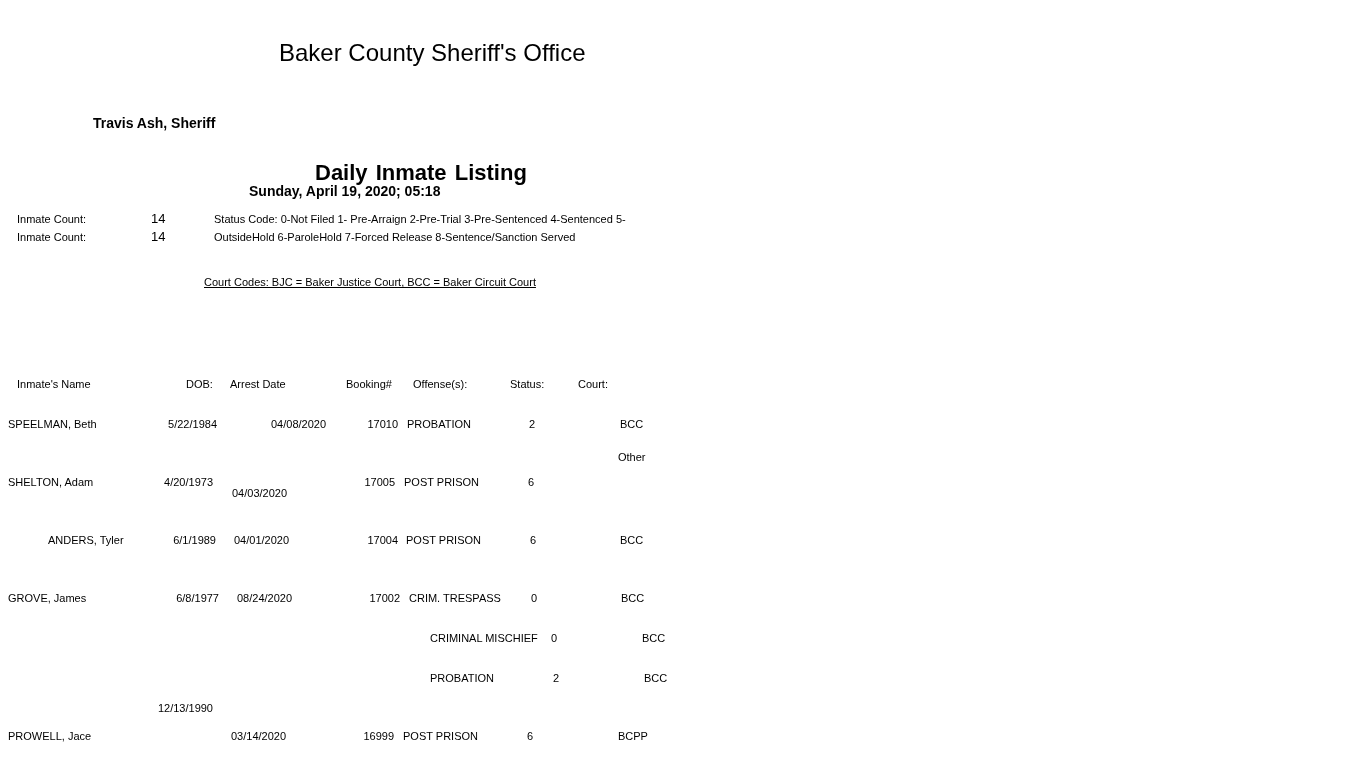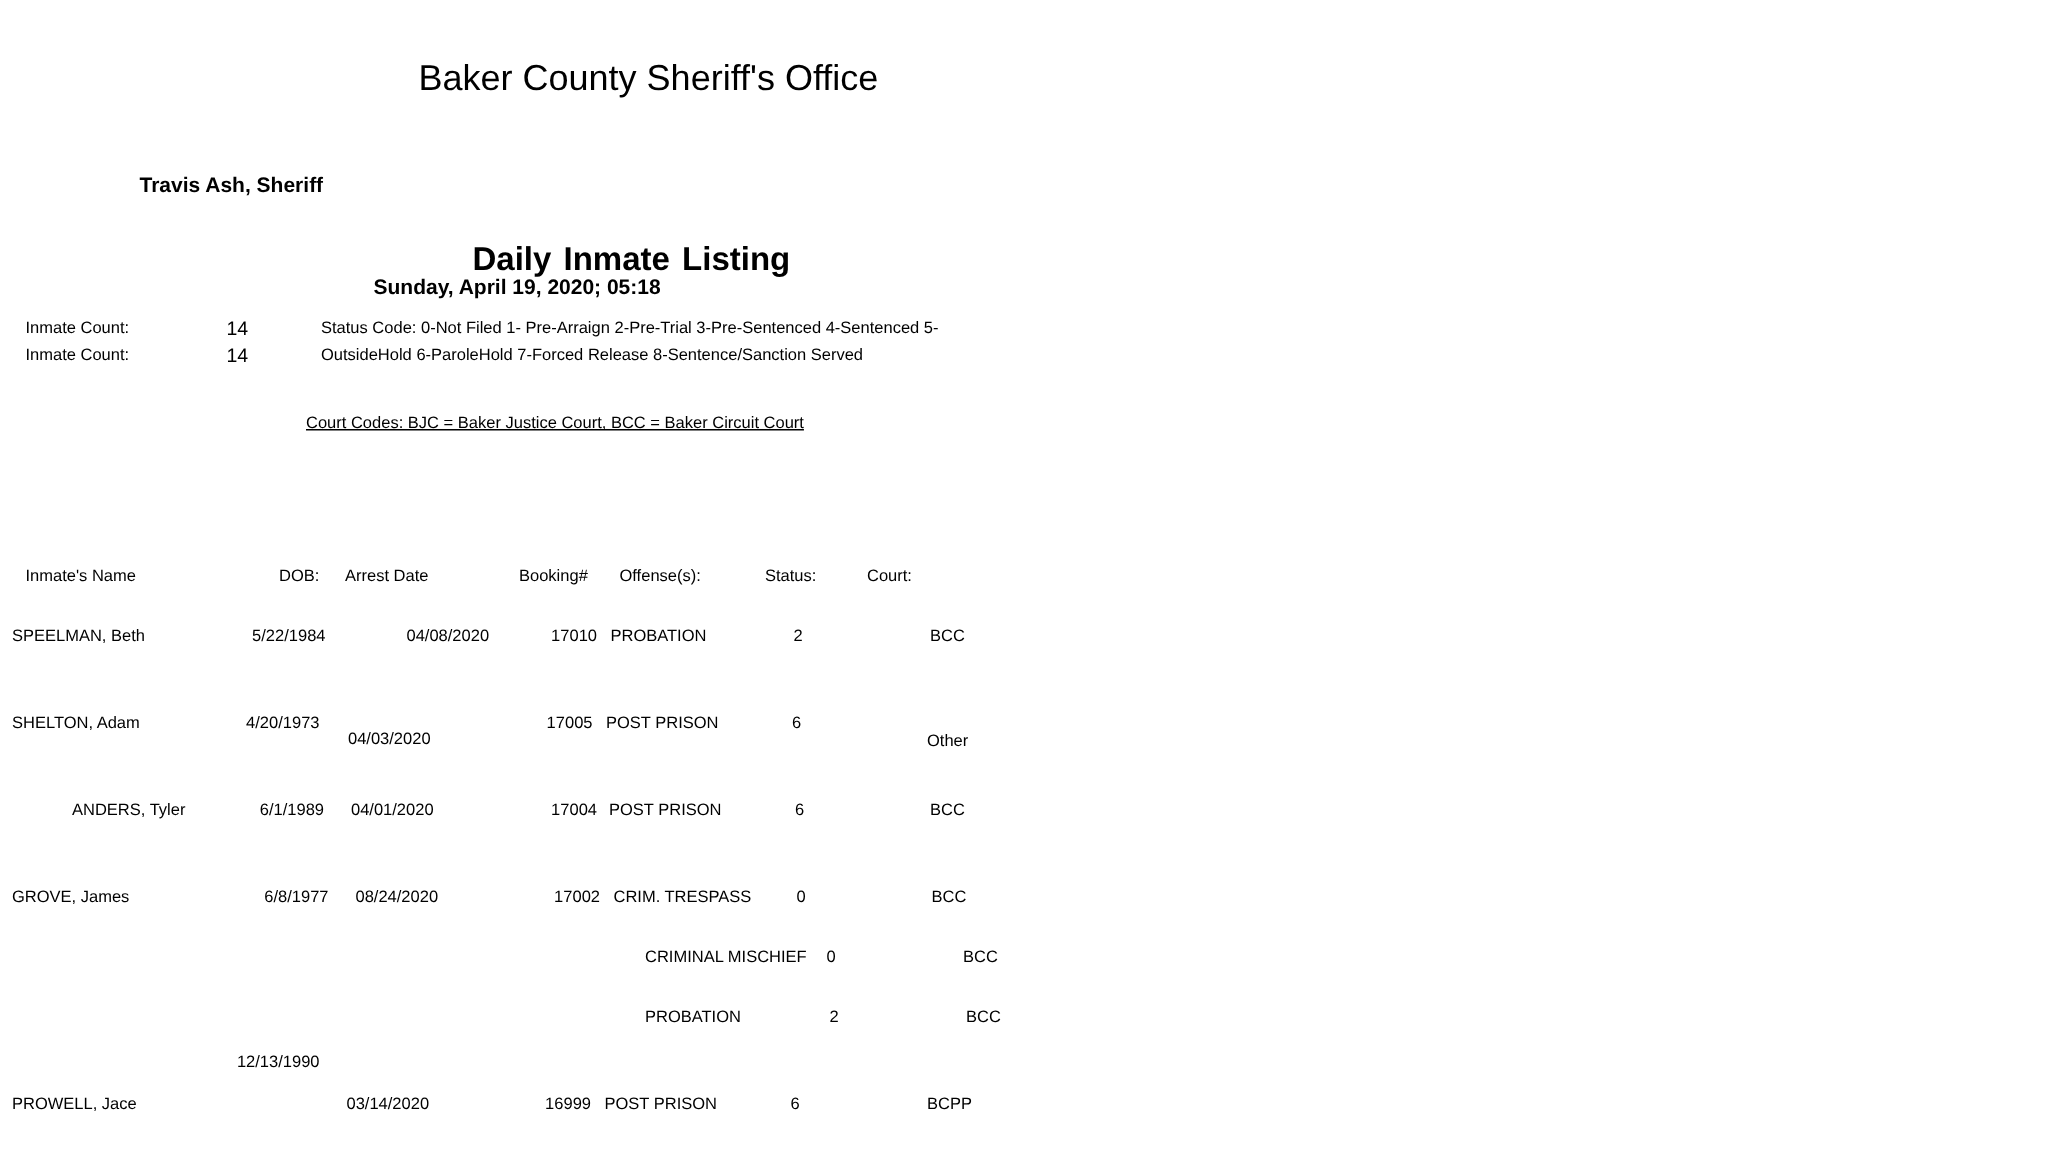--- a/index.html
+++ b/index.html
@@ -56,21 +56,21 @@
     <div class="abs cell" style="top:418px;left:620px;">BCC</div>
   </div>
 
   <div>
     <div class="abs cell" style="top:476px;left:8px;">SHELTON, Adam</div>
     <div class="abs cell r" style="top:476px;left:146px;width:67px;">4/20/1973</div>
     <div class="abs cell" style="top:476px;left:232px;margin-top:11px;">04/03/2020</div>
     <div class="abs cell r" style="top:476px;left:345px;width:50px;">17005</div>
     <div class="abs cell" style="top:476px;left:404px;">POST PRISON</div>
     <div class="abs cell" style="top:476px;left:528px;">6</div>
-    <div class="abs cell" style="top:488px;left:618px;">Other</div>
+    <div class="abs cell" style="top:451px;left:618px;">Other</div>
   </div>
 
   <div>
     <div class="abs cell" style="top:534px;left:8px;margin-left:40px;">ANDERS, Tyler</div>
     <div class="abs cell r" style="top:534px;left:149px;width:67px;">6/1/1989</div>
     <div class="abs cell" style="top:534px;left:234px;">04/01/2020</div>
     <div class="abs cell r" style="top:534px;left:348px;width:50px;">17004</div>
     <div class="abs cell" style="top:534px;left:406px;">POST PRISON</div>
     <div class="abs cell" style="top:534px;left:530px;">6</div>
     <div class="abs cell" style="top:534px;left:620px;">BCC</div>

